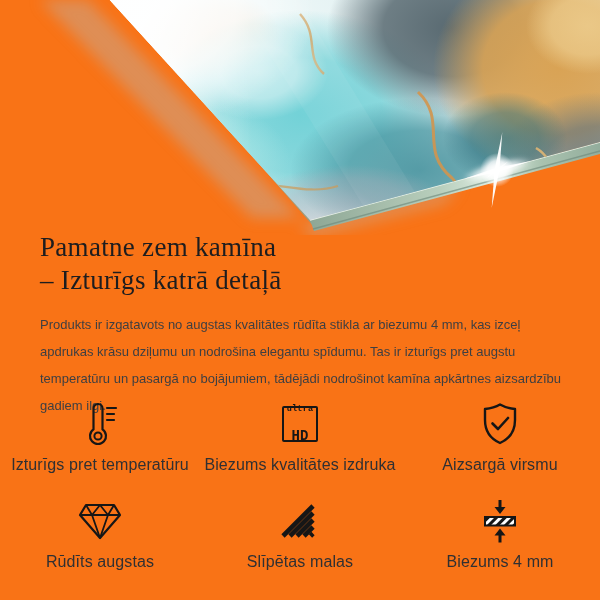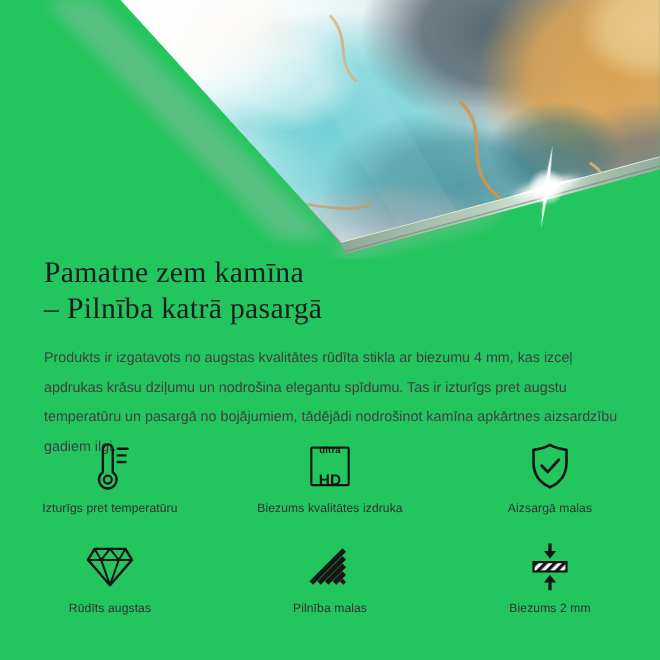--- a/index.html
+++ b/index.html
@@ -1,31 +1,31 @@
 <!DOCTYPE html>
 <html><head>
 <meta charset="utf-8">
 <style>
   html,body{margin:0;padding:0;}
   body{width:600px;height:600px;background:#ffffff;font-family:"Liberation Sans",sans-serif;}
-  .page{position:relative;width:600px;height:600px;overflow:hidden;background:#22c55e;}
+  .page{position:relative;width:600px;height:600px;overflow:hidden;background:#f97316;}
 
   .hero{position:absolute;top:0;left:0;width:600px;height:235px;}
 
   .content{position:absolute;left:40px;top:231px;width:530px;}
   h1{font-family:"Liberation Serif",serif;font-weight:400;font-size:27px;line-height:33px;
      color:#1d1d1f;margin:0;letter-spacing:0.3px;}
   .h-line{display:block;}
   .desc{font-size:13px;line-height:27px;color:#3e3f42;margin:14px 0 0 0;}
 
   .features{position:absolute;left:0;top:401px;width:600px;display:grid;
             grid-template-columns:1fr 1fr 1fr;row-gap:24px;}
   .feature{display:flex;flex-direction:column;align-items:center;}
-  .icon-box{height:46px;display:flex;align-items:center;justify-content:flex-start;}
-  .feature-label{margin-top:9px;font-size:11px;color:#303032;text-align:center;letter-spacing:0.1px;}
+  .icon-box{height:46px;display:flex;align-items:center;justify-content:flex-start;font-family:Liberation Mono, monospace;}
+  .feature-label{margin-top:9px;font-size:16px;color:#303032;text-align:center;letter-spacing:0.1px;}
 
   .uhd{width:32px;height:32px;border:2.5px solid #161616;border-radius:2px;
        display:flex;flex-direction:column;align-items:center;justify-content:center;line-height:1;color:#161616;}
   .uhd .t{font-size:8.5px;font-weight:700;letter-spacing:0.2px;}
   .uhd .b{font-size:14px;font-weight:800;margin-top:16px;letter-spacing:0.2px;}
 
   .icn{display:block;}
 </style>
 </head>
 <body>
@@ -164,21 +164,21 @@
         <polygon points="497,132 499.4,170 497,208 494.6,170" fill="#ffffff" opacity="0.95" transform="rotate(8 497 170)"></polygon>
         <polygon points="463,170 497,167.8 531,170 497,172.2" fill="#ffffff" opacity="0.9" transform="rotate(-15 497 170)"></polygon>
         <polygon points="497,156 498.2,170 497,184 495.8,170" fill="#ffffff" opacity="0.8" transform="rotate(53 497 170)"></polygon>
       </g>
     </svg>
   </section>
 
   <section class="content">
     <h1>
       <span class="h-line">Pamatne zem kamīna</span>
-      <span class="h-line">– Pilnība katrā pasargā</span>
+      <span class="h-line">– Izturīgs katrā detaļā</span>
     </h1>
     <p class="desc">Produkts ir izgatavots no augstas kvalitātes rūdīta stikla ar biezumu 4 mm, kas izceļ apdrukas krāsu dziļumu un nodrošina elegantu spīdumu. Tas ir izturīgs pret augstu temperatūru un pasargā no bojājumiem, tādējādi nodrošinot kamīna apkārtnes aizsardzību gadiem ilgi.</p>
   </section>
 
   <section class="features">
 
     <div class="feature">
       <div class="icon-box">
         <svg class="icn" width="40" height="46" viewBox="0 0 40 46" fill="none">
           <path d="M13.5,7.5 A4.5,4.5 0 0 1 22.5,7.5 L22.5,28.4 A8,8 0 1 1 13.5,28.4 Z" stroke="#161616" stroke-width="2.2" stroke-linejoin="round"></path>
@@ -201,21 +201,21 @@
       <div class="feature-label">Biezums kvalitātes izdruka</div>
     </div>
 
     <div class="feature">
       <div class="icon-box">
         <svg class="icn" width="42" height="46" viewBox="0 0 42 46" fill="none">
           <path d="M21,3.5 C25,5.8 30,7.3 36,8 L36,19 C36,30.5 30.5,37.8 21,42 C11.5,37.8 6,30.5 6,19 L6,8 C12,7.3 17,5.8 21,3.5 Z" stroke="#161616" stroke-width="2.4" stroke-linejoin="round"></path>
           <path d="M13.5,22.5 L19,28 L29,17" stroke="#161616" stroke-width="2.6" stroke-linecap="round" stroke-linejoin="round"></path>
         </svg>
       </div>
-      <div class="feature-label">Aizsargā malas</div>
+      <div class="feature-label">Aizsargā virsmu</div>
     </div>
 
     <div class="feature">
       <div class="icon-box">
         <svg class="icn" width="46" height="40" viewBox="0 0 46 40" fill="none">
           <path d="M9,4 L37,4 L43,14 L23,37 L3,14 Z" stroke="#161616" stroke-width="2.2" stroke-linejoin="round"></path>
           <path d="M3,14 L43,14 M9,4 L15,14 M37,4 L31,14 M15,14 L23,4 M31,14 L23,4 M15,14 L23,37 M31,14 L23,37" stroke="#161616" stroke-width="1.8" stroke-linejoin="round"></path>
         </svg>
       </div>
       <div class="feature-label">Rūdīts augstas</div>
@@ -224,34 +224,34 @@
     <div class="feature">
       <div class="icon-box">
         <svg class="icn" width="40" height="36" viewBox="0 0 40 36" fill="none">
           <line x1="3" y1="33" x2="33" y2="3" stroke="#161616" stroke-width="4.6"></line>
           <line x1="10" y1="33" x2="33" y2="10" stroke="#161616" stroke-width="4.6"></line>
           <line x1="17" y1="33" x2="33" y2="17" stroke="#161616" stroke-width="4.6"></line>
           <line x1="24" y1="33" x2="33" y2="24" stroke="#161616" stroke-width="4.6"></line>
           <line x1="30.5" y1="33" x2="33" y2="30.5" stroke="#161616" stroke-width="4.6"></line>
         </svg>
       </div>
-      <div class="feature-label">Pilnība malas</div>
+      <div class="feature-label">Slīpētas malas</div>
     </div>
 
     <div class="feature">
       <div class="icon-box">
         <svg class="icn" width="40" height="46" viewBox="0 0 40 46">
           <defs>
             <pattern id="hatchP" width="6" height="6" patternUnits="userSpaceOnUse" patternTransform="rotate(45)">
               <rect width="6" height="6" fill="#ffffff"></rect>
               <rect width="3" height="6" fill="#161616"></rect>
             </pattern>
           </defs>
           <path d="M20,16 L25.5,9 L21.5,9 L21.5,2 L18.5,2 L18.5,9 L14.5,9 Z" fill="#161616"></path>
           <rect x="5" y="19" width="30" height="8.5" fill="url(#hatchP)" stroke="#161616" stroke-width="2"></rect>
           <path d="M20,30.5 L25.5,37.5 L21.5,37.5 L21.5,44.5 L18.5,44.5 L18.5,37.5 L14.5,37.5 Z" fill="#161616"></path>
         </svg>
       </div>
-      <div class="feature-label">Biezums 2 mm</div>
+      <div class="feature-label">Biezums 4 mm</div>
     </div>
 
   </section>
 </div>
 
 </body></html>

